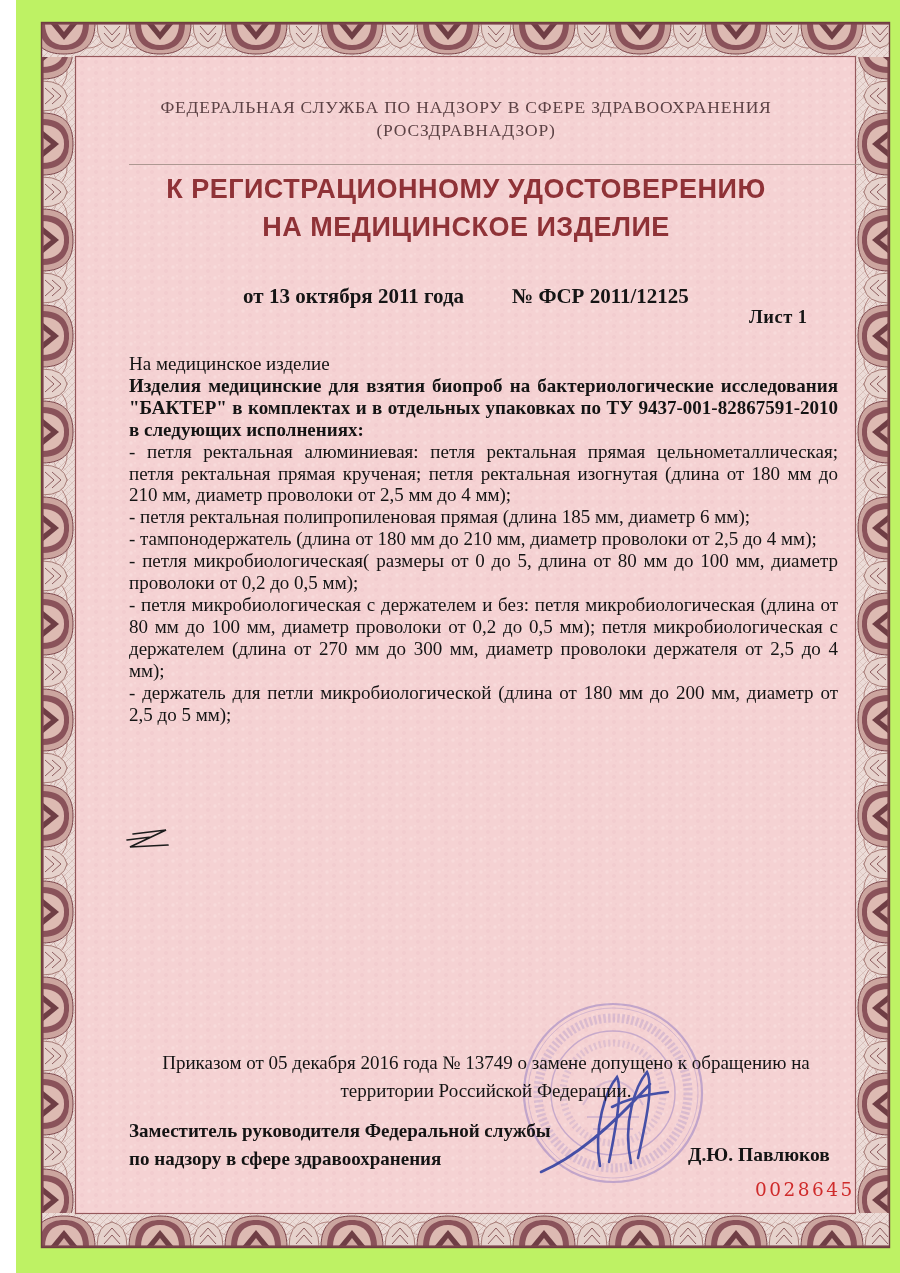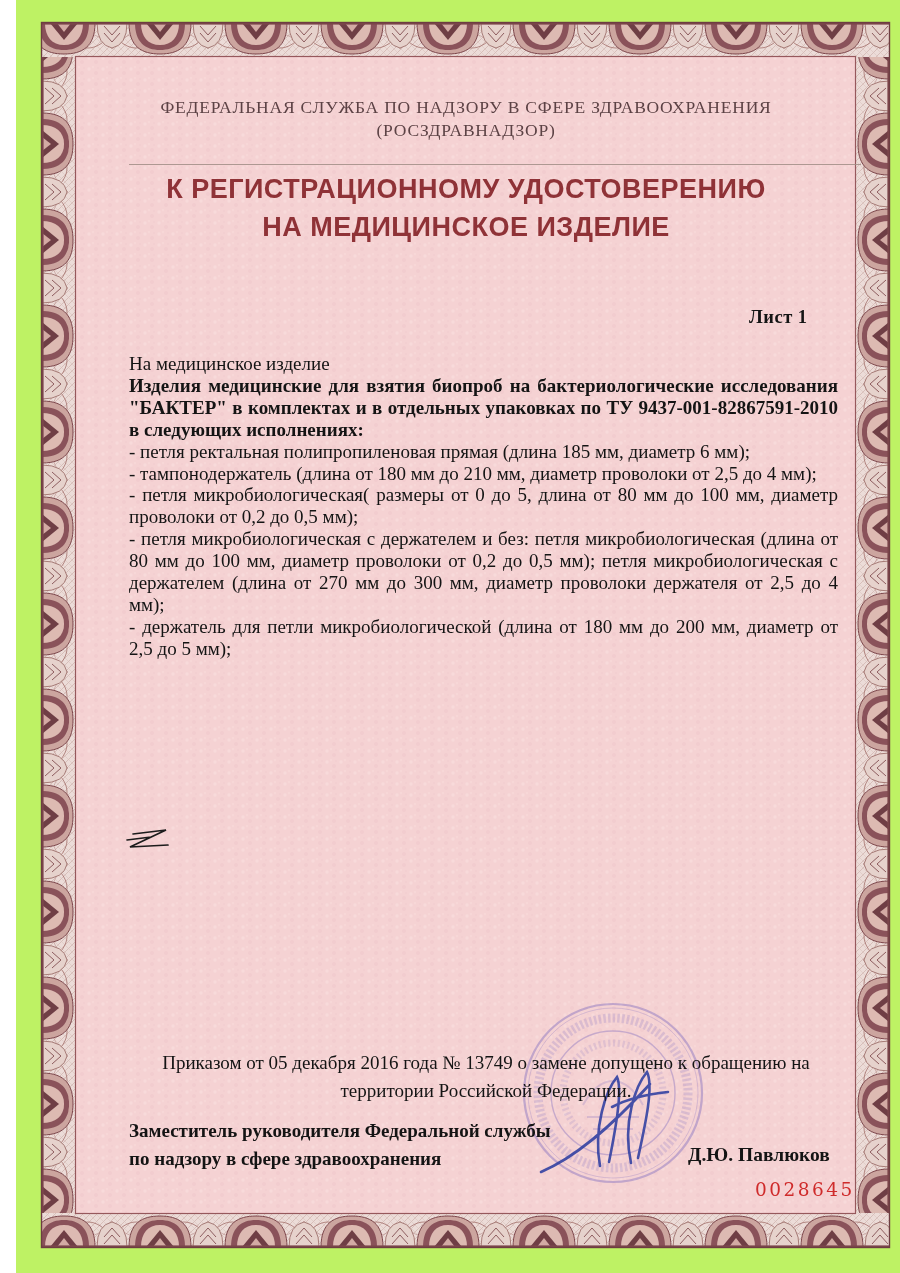--- a/index.html
+++ b/index.html
@@ -117,26 +117,31 @@
     <div>(РОСЗДРАВНАДЗОР)</div>
   </div>
 
   <div class="abs divider"></div>
 
   <div class="abs title">
     <div>К РЕГИСТРАЦИОННОМУ УДОСТОВЕРЕНИЮ</div>
     <div>НА МЕДИЦИНСКОЕ ИЗДЕЛИЕ</div>
   </div>
 
+  <div class="abs dateline">
+    <span>от 13 октября 2011 года</span>
+    <span>№  ФСР 2011/12125</span>
+  </div>
 
   <div class="abs sheet">Лист 1</div>
 
   <div class="abs body-block">
     <p>На медицинское изделие</p>
     <p class="b">Изделия медицинские для взятия биопроб на бактериологические исследования "БАКТЕР" в комплектах и в отдельных упаковках по ТУ 9437-001-82867591-2010 в следующих исполнениях:</p>
+    <p>- петля ректальная алюминиевая: петля ректальная прямая цельнометаллическая; петля ректальная прямая крученая; петля ректальная изогнутая (длина от 180 мм до 210 мм, диаметр проволоки от 2,5 мм до 4 мм);</p>
     <p>- петля ректальная полипропиленовая прямая (длина 185 мм, диаметр 6 мм);</p>
     <p>- тампонодержатель (длина от 180 мм до 210 мм, диаметр проволоки от 2,5 до 4 мм);</p>
     <p>- петля микробиологическая( размеры от 0 до 5, длина от 80 мм до 100 мм, диаметр проволоки от 0,2 до 0,5 мм);</p>
     <p>- петля микробиологическая с держателем и без: петля микробиологическая (длина от 80 мм до 100 мм, диаметр проволоки от 0,2 до 0,5 мм); петля микробиологическая с держателем (длина от 270 мм до 300 мм, диаметр проволоки держателя от 2,5 до 4 мм);</p>
     <p>- держатель для петли микробиологической (длина от 180 мм до 200 мм, диаметр от 2,5 до 5 мм);</p>
   </div>
 
   <div class="abs order-note">Приказом от 05 декабря 2016 года № 13749 о замене допущено к обращению на территории Российской Федерации.</div>
 
   <div class="abs signer-title">

